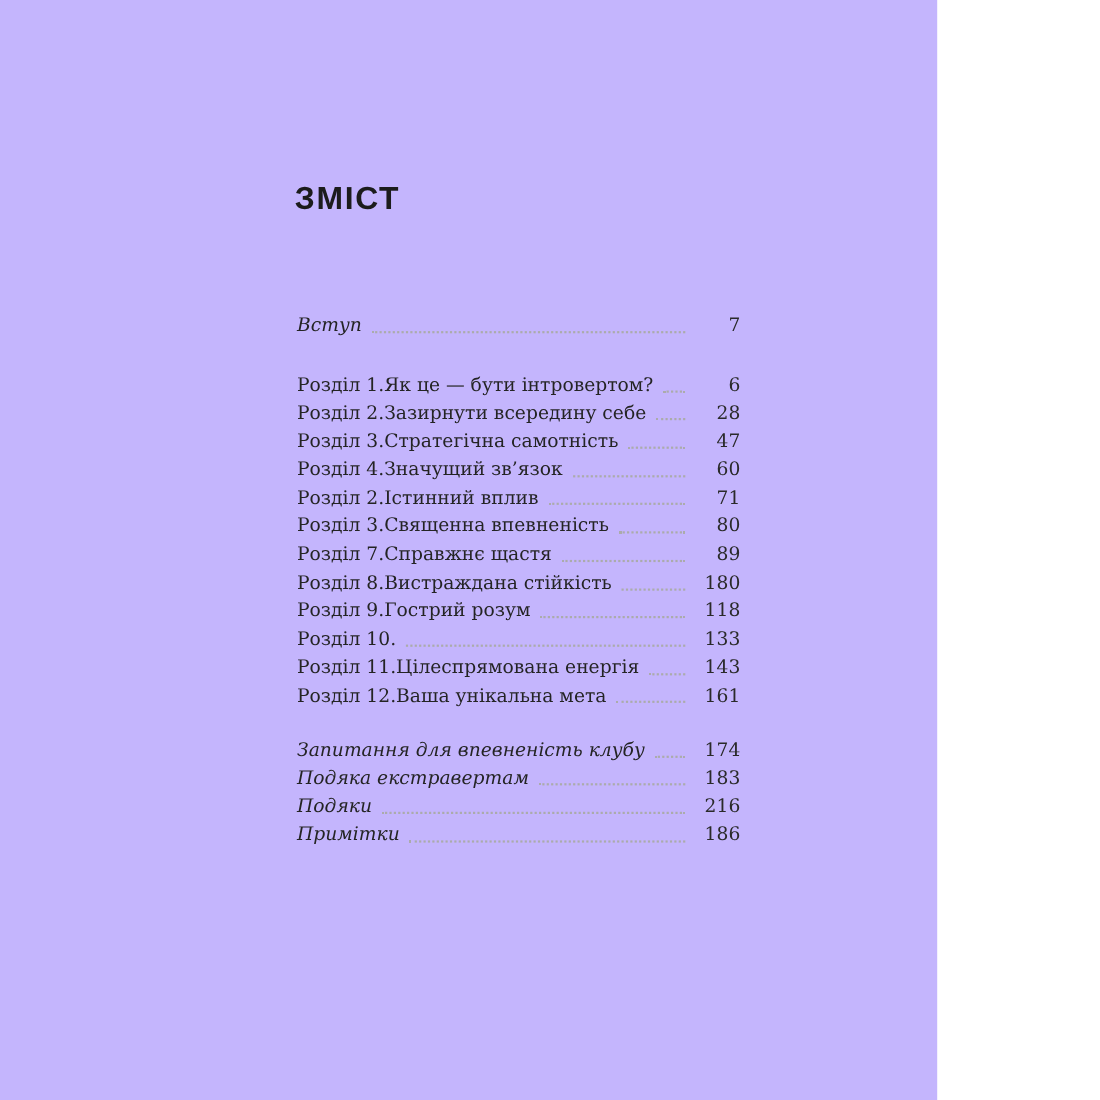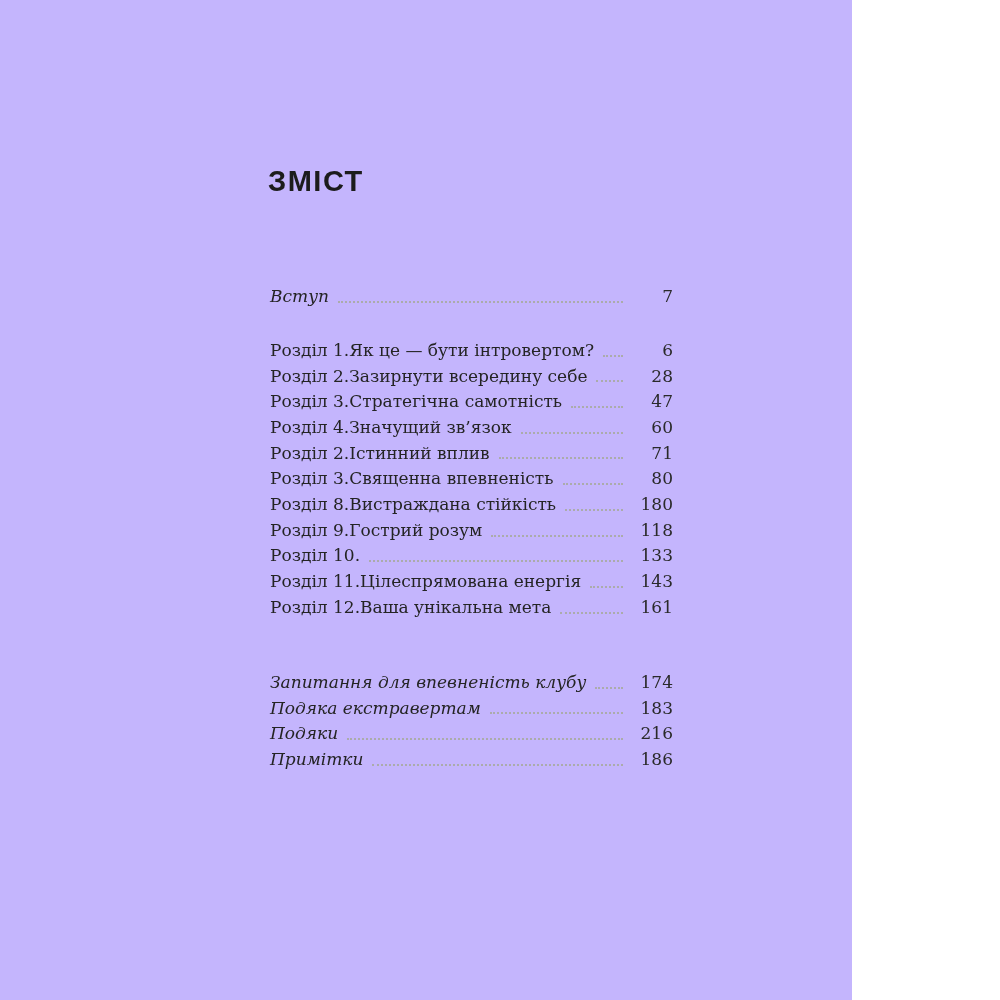--- a/index.html
+++ b/index.html
@@ -114,20 +114,26 @@
         <span class="leader"></span>
         <span class="page-num">71</span>
       </div>
       <div class="toc-row">
         <span class="chapter-label">Розділ 3.</span>
         <span class="entry-title">Священна впевненість</span>
         <span class="leader"></span>
         <span class="page-num">80</span>
       </div>
       <div class="toc-row">
+        <span class="chapter-label">Розділ 7.</span>
+        <span class="entry-title">Справжнє щастя</span>
+        <span class="leader"></span>
+        <span class="page-num">89</span>
+      </div>
+      <div class="toc-row">
         <span class="chapter-label">Розділ 8.</span>
         <span class="entry-title">Вистраждана стійкість</span>
         <span class="leader"></span>
         <span class="page-num">180</span>
       </div>
       <div class="toc-row">
         <span class="chapter-label">Розділ 9.</span>
         <span class="entry-title">Гострий розум</span>
         <span class="leader"></span>
         <span class="page-num">118</span>

